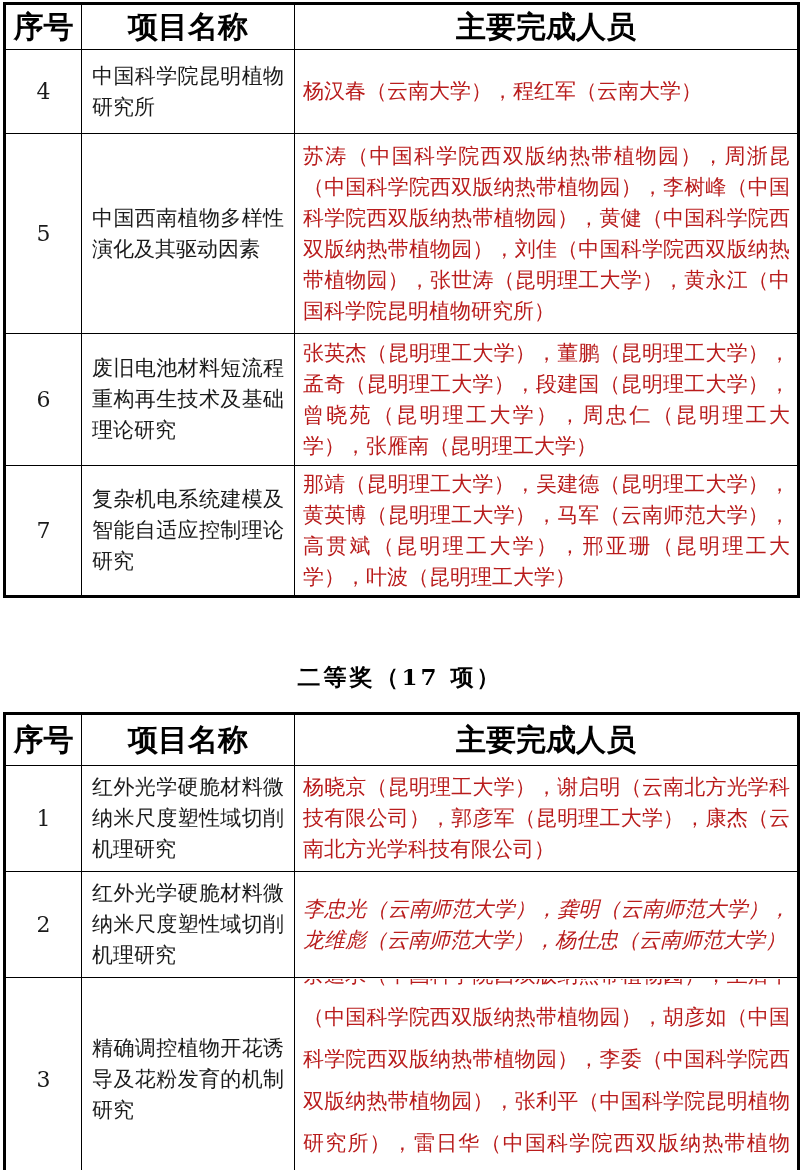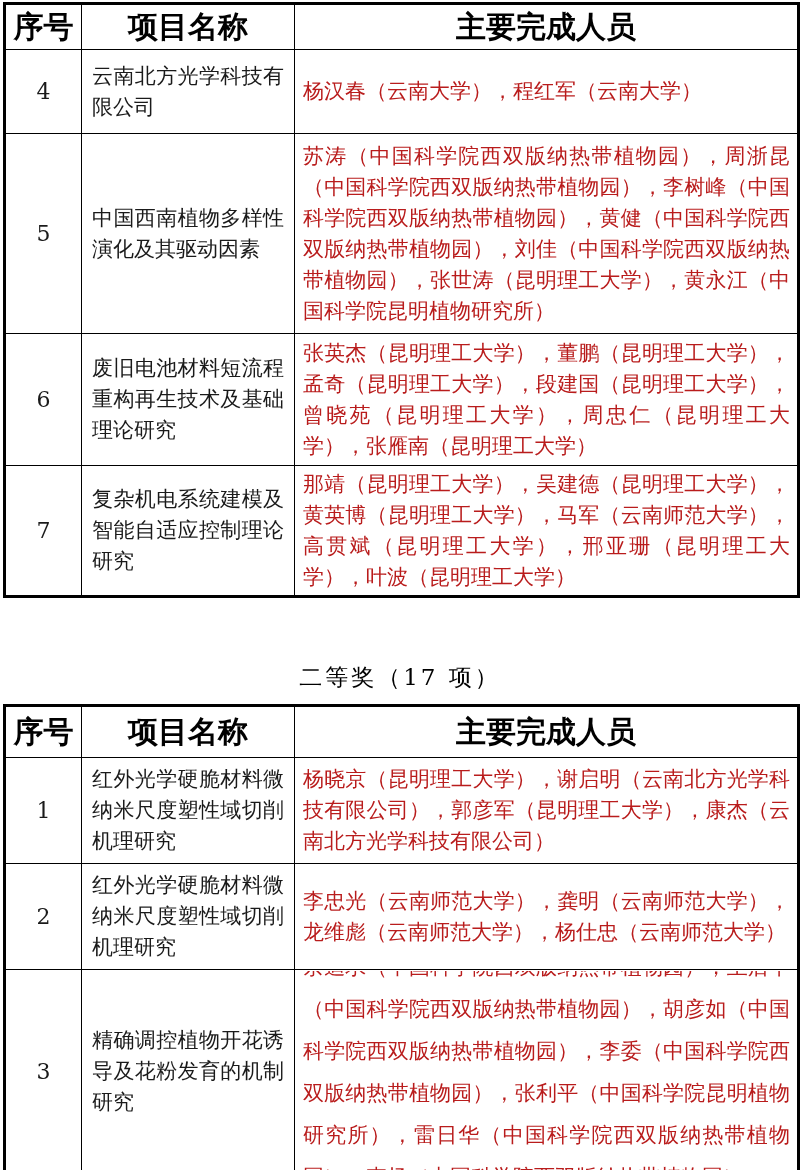--- a/index.html
+++ b/index.html
@@ -46,28 +46,28 @@
     width:100%;
     text-align:justify;text-justify:inter-character;
     font-size:21px;line-height:31px;color:#b91c1c;
   }
   
   tr.t1r1{height:84px;}  .h-t1r1{height:78px;}
   tr.t1r2{height:200px;} .h-t1r2{height:196px;}
   tr.t1r3{height:132px;} .h-t1r3{height:127px;}
   tr.t1r4{height:131px;} .h-t1r4{height:126px;}
   tr.t2r1{height:106px;} .h-t2r1{height:101px;}
-  tr.t2r2{height:94px;}  .h-t2r2{height:93px;}
+  tr.t2r2{height:94px;}  .h-t2r2{height:93px;font-style:italic;}
   tr.t2r3{height:205px;} .h-t2r3{height:202px;}
   tr.t2r3 .ptext{line-height:42px;}
   .section-title{
-    margin:62px 0 10px 0;
+    margin:62px 0 18px 0;
     text-align:center;
     font-family:"DejaVu Serif","Liberation Serif",serif;
-    font-weight:400;font-size:23px;line-height:34px;color:#000;
+    font-weight:700;font-size:23px;line-height:34px;color:#000;
     letter-spacing:3px;
   }
 </style>
 </head>
 <body>
 
 <div class="page">
 
   <table class="award t1">
     <colgroup>
@@ -78,21 +78,21 @@
     <thead>
       <tr class="hrow1">
         <th class="hcell">序号</th>
         <th class="hcell">项目名称</th>
         <th class="hcell">主要完成人员</th>
       </tr>
     </thead>
     <tbody>
       <tr class="t1r1">
         <td class="no">4</td>
-        <td class="proj">云南北方光学科技有限公司</td>
+        <td class="proj">中国科学院昆明植物研究所</td>
         <td class="people">
           <div class="pwrap h-t1r1">
               <div class="ptext">杨汉春（云南大学），程红军（云南大学）</div>
             </div>
         </td>
       </tr>
       <tr class="t1r2">
         <td class="no">5</td>
         <td class="proj">中国西南植物多样性演化及其驱动因素</td>
         <td class="people">

